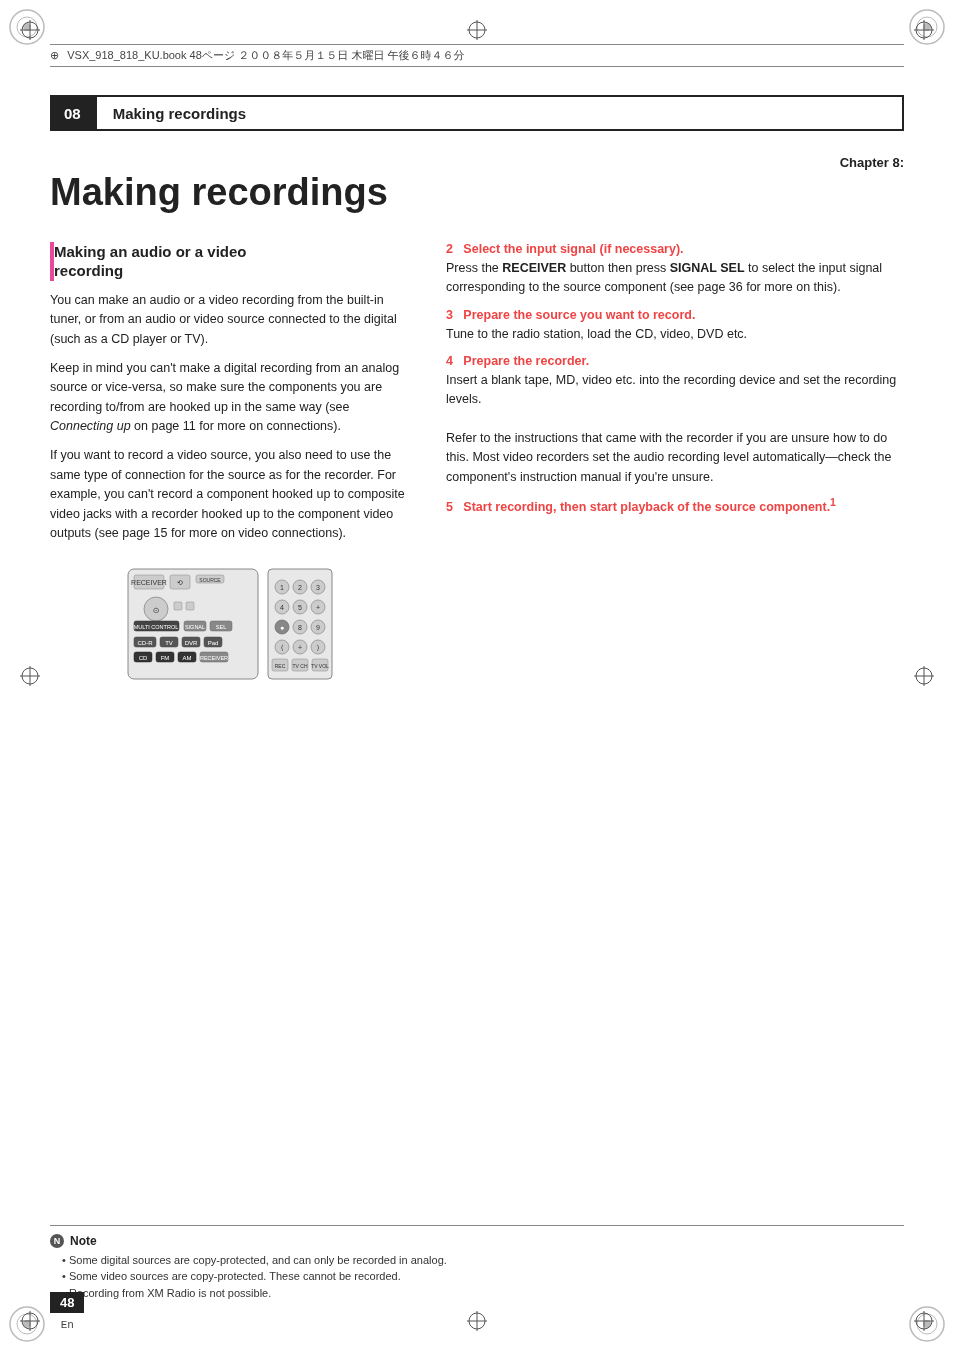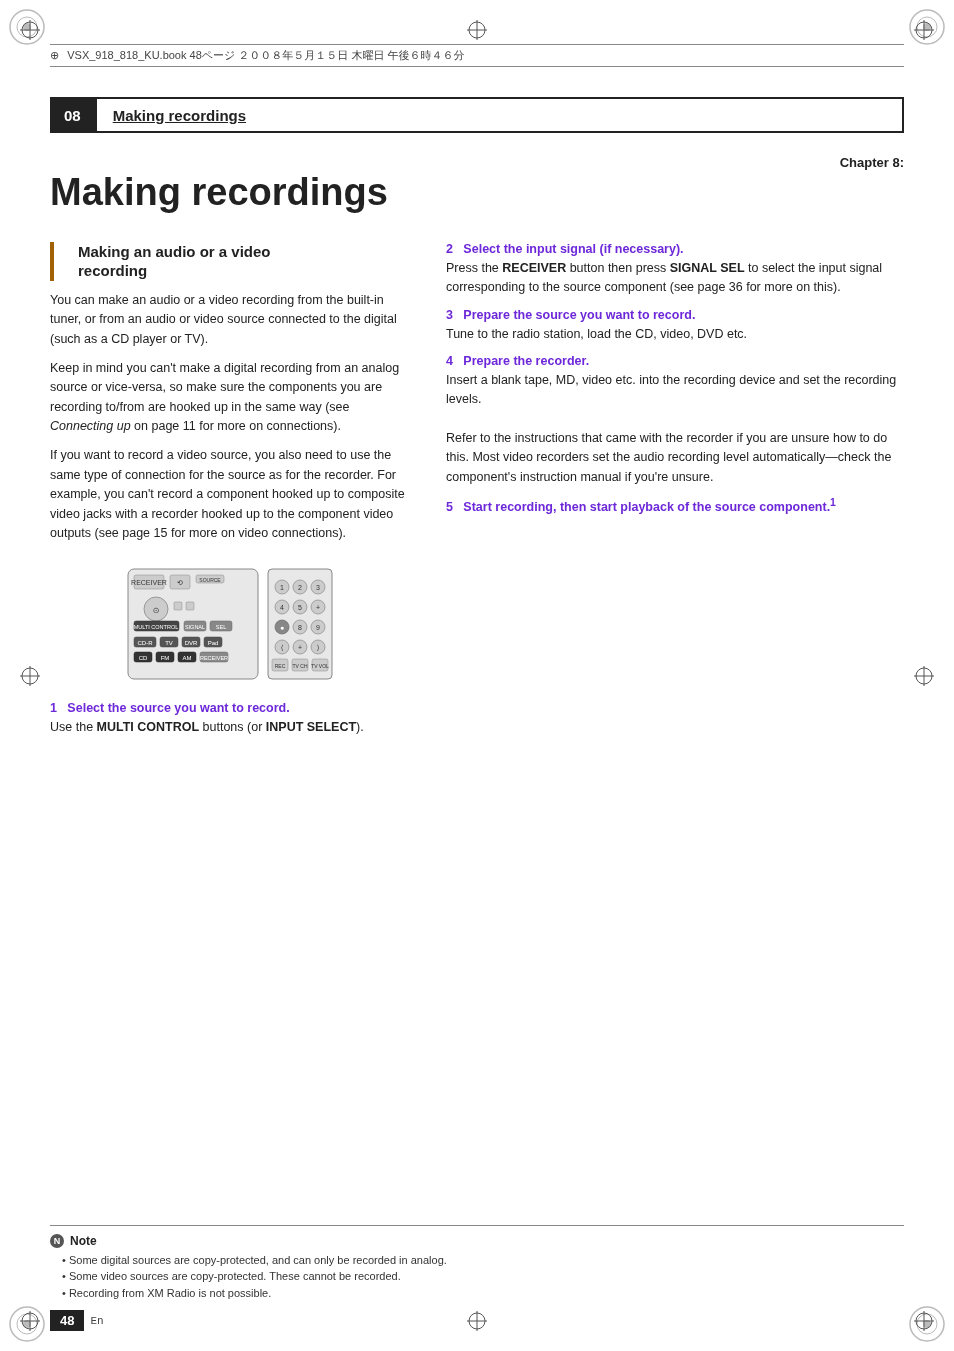--- a/index.html
+++ b/index.html
@@ -38,22 +38,21 @@
     }
 
     
     .chapter-bar {
       position: absolute;
       top: 95px;
       left: 50px;
       right: 50px;
       height: 40px;
       display: flex;
-      align-items: center;
-      text-decoration: underline;
+      align-items: flex-start;
     }
     .chapter-number-box {
       background: #222;
       color: #fff;
       font-size: 15px;
       font-weight: bold;
       padding: 6px 14px;
       height: 36px;
       display: flex;
       align-items: center;
@@ -105,22 +104,22 @@
     }
     .col-right {
       flex: 1;
     }
 
     
     .section-heading {
       font-size: 15px;
       font-weight: bold;
       color: #222;
-      border-left: 4px solid #a16207;
-      padding-left: 24px;
+      border-left: 4px solid #ec4899;
+      padding-left: 0;
       margin-bottom: 10px;
       line-height: 1.3;
     }
 
     .body-text {
       font-size: 12.5px;
       color: #222;
       line-height: 1.55;
       margin-bottom: 10px;
     }
@@ -136,21 +135,21 @@
       justify-content: center;
     }
 
     
     .step {
       margin-bottom: 10px;
     }
     .step-title {
       font-size: 12.5px;
       font-weight: bold;
-      color: #6d28d9;
+      color: #ef4444;
       margin-bottom: 3px;
     }
     .step-body {
       font-size: 12.5px;
       color: #222;
       line-height: 1.55;
     }
     .step-body strong {
       font-weight: bold;
     }
@@ -198,20 +197,21 @@
     }
 
     
     .page-number-area {
       position: absolute;
       bottom: 20px;
       left: 50px;
       display: flex;
       align-items: center;
       gap: 6px;
+      flex-direction: column;
     }
     .page-num-box {
       background: #222;
       color: #fff;
       font-size: 13px;
       font-weight: bold;
       padding: 3px 10px;
     }
     .page-en {
       font-size: 11px;
@@ -446,28 +446,20 @@
 
             <rect x="152" y="100" width="16" height="12" rx="2" fill="#ccc" stroke="#888" stroke-width="0.5"></rect>
             <text x="160" y="109" font-size="5" text-anchor="middle" fill="#333">REC</text>
             <rect x="172" y="100" width="16" height="12" rx="2" fill="#ccc" stroke="#888" stroke-width="0.5"></rect>
             <text x="180" y="109" font-size="5" text-anchor="middle" fill="#333">TV CH</text>
             <rect x="192" y="100" width="16" height="12" rx="2" fill="#ccc" stroke="#888" stroke-width="0.5"></rect>
             <text x="200" y="109" font-size="5" text-anchor="middle" fill="#333">TV VOL</text>
           </svg>
         </div>
 
-        <div class="step">
-          <div class="step-title">
-            <strong>1&nbsp;&nbsp; Select the source you want to record.</strong>
-          </div>
-          <div class="step-body">
-            Use the <strong>MULTI CONTROL</strong> buttons (or <strong>INPUT SELECT</strong>).
-          </div>
-        </div>
       </div>
 
       <div class="col-right">
 
         <div class="step">
           <div class="step-title">
             <strong>2&nbsp;&nbsp; Select the input signal (if necessary).</strong>
           </div>
           <div class="step-body">
             Press the <strong>RECEIVER</strong> button then press <strong>SIGNAL SEL</strong> to select the input signal corresponding to the source component (see page 36 for more on this).

